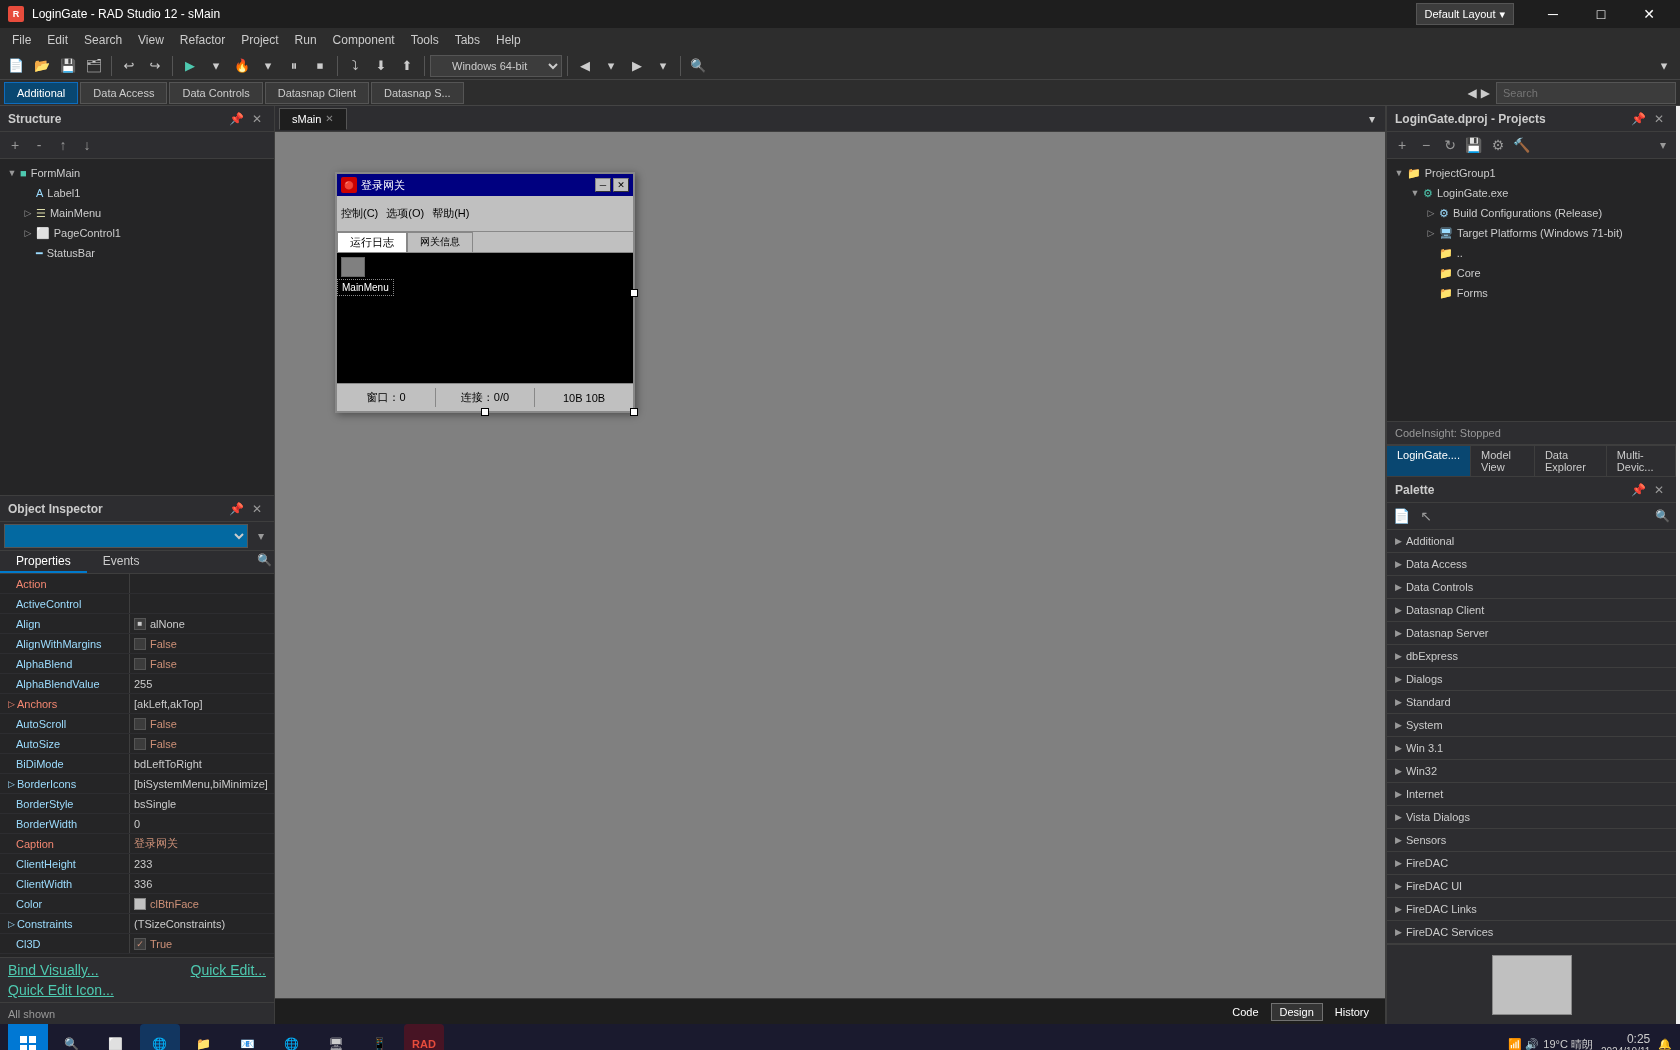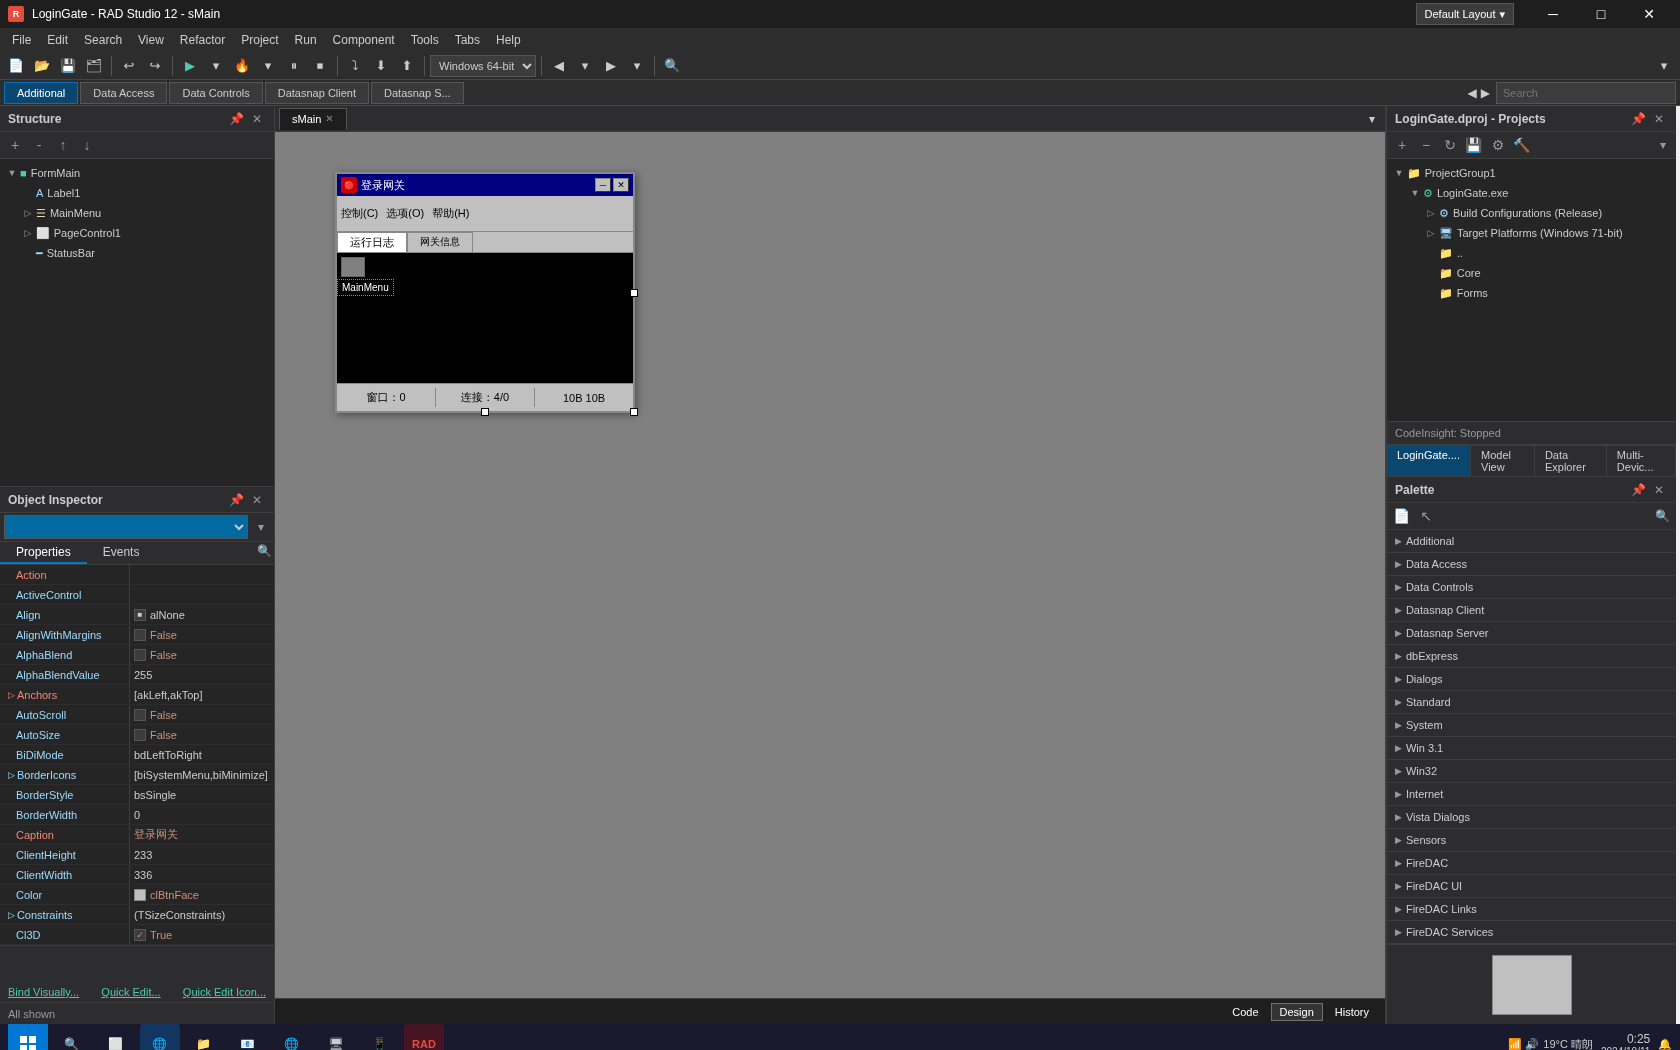--- a/index.html
+++ b/index.html
@@ -14,21 +14,21 @@
     #title-bar-right { display: flex; align-items: center; gap: 8px; }
     
     
     #menu-bar { background: #2d2d2d; color: #ccc; height: 24px; display: flex; align-items: center; padding: 0 4px; }
     .menu-item { padding: 18px 8px; cursor: pointer; font-size: 12px; height: 24px; display: flex; align-items: center; }
     
     
     #toolbar { background: #2d2d2d; height: 28px; display: flex; align-items: center; padding: 0 4px; gap: 2px; border-bottom: 1px solid #444; }
     .tb-btn { background: transparent; border: none; color: #ccc; width: 24px; height: 24px; cursor: pointer; display: flex; align-items: center; justify-content: center; font-size: 13px; border-radius: 2px; }
     .tb-sep { width: 1px; height: 20px; background: #555; margin: 0 3px; }
-    .tb-combo { background: #3c3c3c; border: 1px solid #555; color: #ccc; font-size: 11px; height: 22px; padding: 0 4px; }
+    .tb-combo { background: #3c3c3c; border: 1px solid #555; color: #ccc; font-size: 11px; height: 22px; padding: 0 17px; }
     
     
     #tab-toolbar { background: #2d2d2d; height: 26px; display: flex; align-items: center; padding: 0 4px; gap: 2px; border-bottom: 1px solid #444; }
     .tab-toolbar-item { padding: 2px 12px; background: #3a3a3a; border: 1px solid #555; color: #ccc; cursor: pointer; font-size: 11px; height: 22px; display: flex; align-items: center; }
     .tab-toolbar-item.active { background: #094771; color: #fff; border-color: #0e6cbd; }
     #search-box-toolbar { background: #3c3c3c; border: 1px solid #555; color: #ccc; height: 22px; padding: 0 6px; font-size: 11px; width: 200px; }
     
     
     #main { display: flex; height: calc(1050px - 28px - 24px - 28px - 26px - 28px - 26px); }
     
@@ -66,21 +66,21 @@
     .inspector-tab.active { color: #fff; border-bottom-color: #007acc; }
     #inspector-table { flex: 1; overflow-y: auto; }
     .prop-row { display: flex; align-items: center; border-bottom: 1px solid #2d2d30; height: 20px; cursor: pointer; }
     .prop-name { width: 130px; padding: 0 4px 0 16px; color: #9cdcfe; font-size: 11px; overflow: hidden; text-overflow: ellipsis; white-space: nowrap; border-right: 1px solid #3e3e3e; height: 100%; display: flex; align-items: center; }
     .prop-name.expandable { padding-left: 8px; }
     .prop-name.highlight { color: #f48771; }
     .prop-value { flex: 1; padding: 0 4px; color: #ce9178; font-size: 11px; overflow: hidden; text-overflow: ellipsis; white-space: nowrap; display: flex; align-items: center; gap: 4px; }
     .prop-value.dark { color: #ccc; }
     .prop-checkbox { width: 12px; height: 12px; border: 1px solid #555; background: #3c3c3c; display: inline-flex; align-items: center; justify-content: center; font-size: 9px; }
     #inspector-bottom { background: #2d2d30; padding: 4px 8px; border-top: 1px solid #3e3e3e; display: flex; justify-content: space-between; align-items: center; }
-    .inspector-link { color: #4ec9b0; font-size: 11px; cursor: pointer; text-decoration: underline; margin-top: 36px; }
+    .inspector-link { color: #4ec9b0; font-size: 14px; cursor: pointer; text-decoration: underline; }
     
     
     #projects-panel { width: 290px; background: #252526; border-left: 1px solid #3e3e3e; display: flex; flex-direction: column; }
     #projects-header { background: #2d2d30; padding: 4px 8px; border-bottom: 1px solid #3e3e3e; height: 26px; display: flex; align-items: center; justify-content: space-between; }
     #project-toolbar { background: #2d2d30; padding: 2px 4px; border-bottom: 1px solid #3e3e3e; display: flex; gap: 2px; align-items: center; }
     #project-tree { flex: 1; overflow-y: auto; padding: 4px 0; }
     
     
     #palette-panel { width: 290px; background: #252526; border-left: 1px solid #3e3e3e; display: flex; flex-direction: column; }
     #palette-header { background: #2d2d30; padding: 4px 8px; border-bottom: 1px solid #3e3e3e; height: 26px; display: flex; align-items: center; justify-content: space-between; }
@@ -426,21 +426,21 @@
           <div style="padding:2px 12px;background:#c0c0c0;border:1px solid #888;border-bottom:none;font-size:10px;cursor:pointer;">网关信息</div>
         </div>
 
         <div style="background:#000;height:130px;position:relative;">
           <div style="position:absolute;top:4px;left:4px;width:24px;height:20px;background:#808080;border:1px solid #666;"></div>
           <div style="position:absolute;top:26px;left:0;background:#000;color:#fff;padding:2px 4px;font-size:10px;border:1px dotted #888;">MainMenu</div>
         </div>
 
         <div style="background:#c0c0c0;height:28px;display:flex;align-items:center;border-top:1px solid #888;font-size:11px;">
           <div style="flex:1;padding:2px 8px;border-right:1px solid #888;display:flex;align-items:center;justify-content:center;">窗口：0</div>
-          <div style="flex:1;padding:2px 8px;border-right:1px solid #888;display:flex;align-items:center;justify-content:center;">连接：4/0</div>
+          <div style="flex:1;padding:2px 8px;border-right:1px solid #888;display:flex;align-items:center;justify-content:center;">连接：0/0</div>
           <div style="flex:1;padding:2px 8px;display:flex;align-items:center;justify-content:center;">10B 10B</div>
         </div>
 
         <div style="position:absolute;right:-5px;top:50%;width:8px;height:8px;background:#fff;border:1px solid #000;cursor:ew-resize;transform:translateY(-50%);"></div>
         <div style="position:absolute;bottom:-5px;left:50%;width:8px;height:8px;background:#fff;border:1px solid #000;cursor:ns-resize;transform:translateX(-50%);"></div>
         <div style="position:absolute;right:-5px;bottom:-5px;width:8px;height:8px;background:#fff;border:1px solid #000;cursor:nwse-resize;"></div>
       </div>
 
     </div>
 

